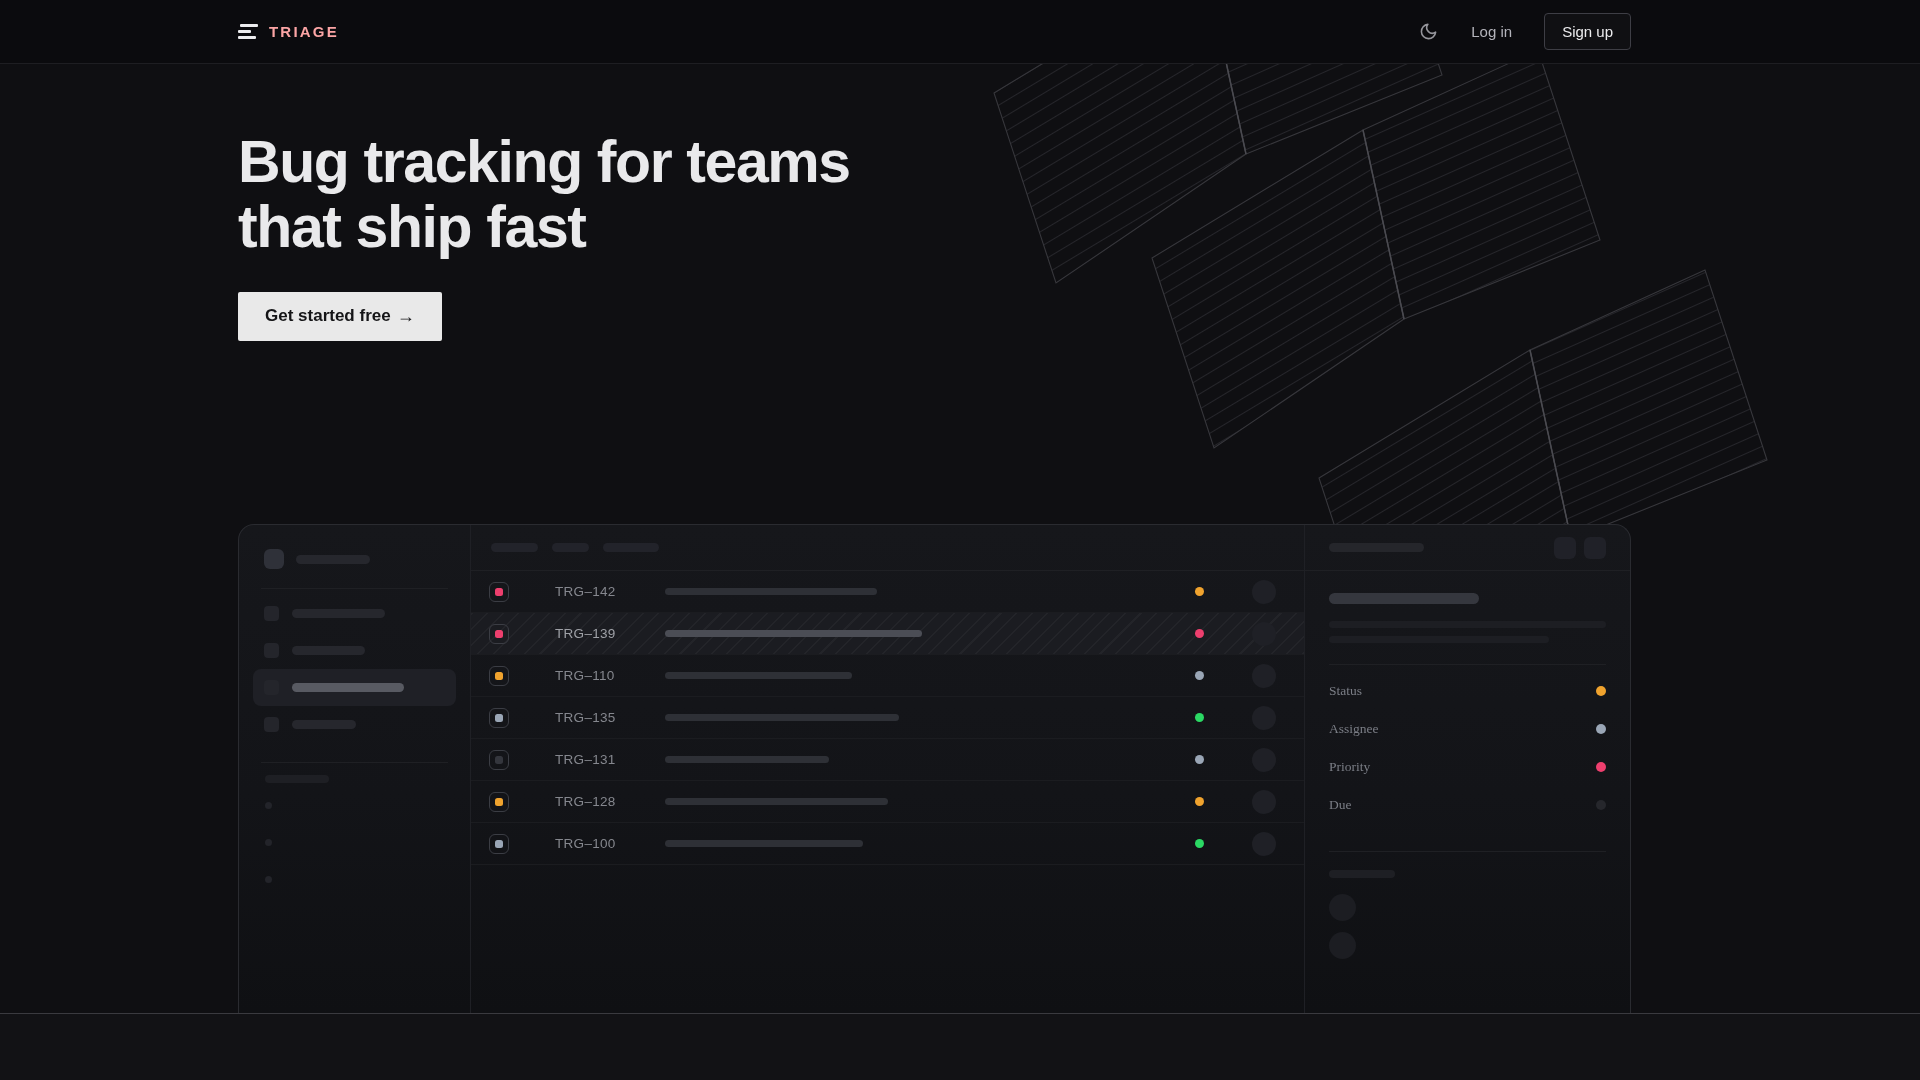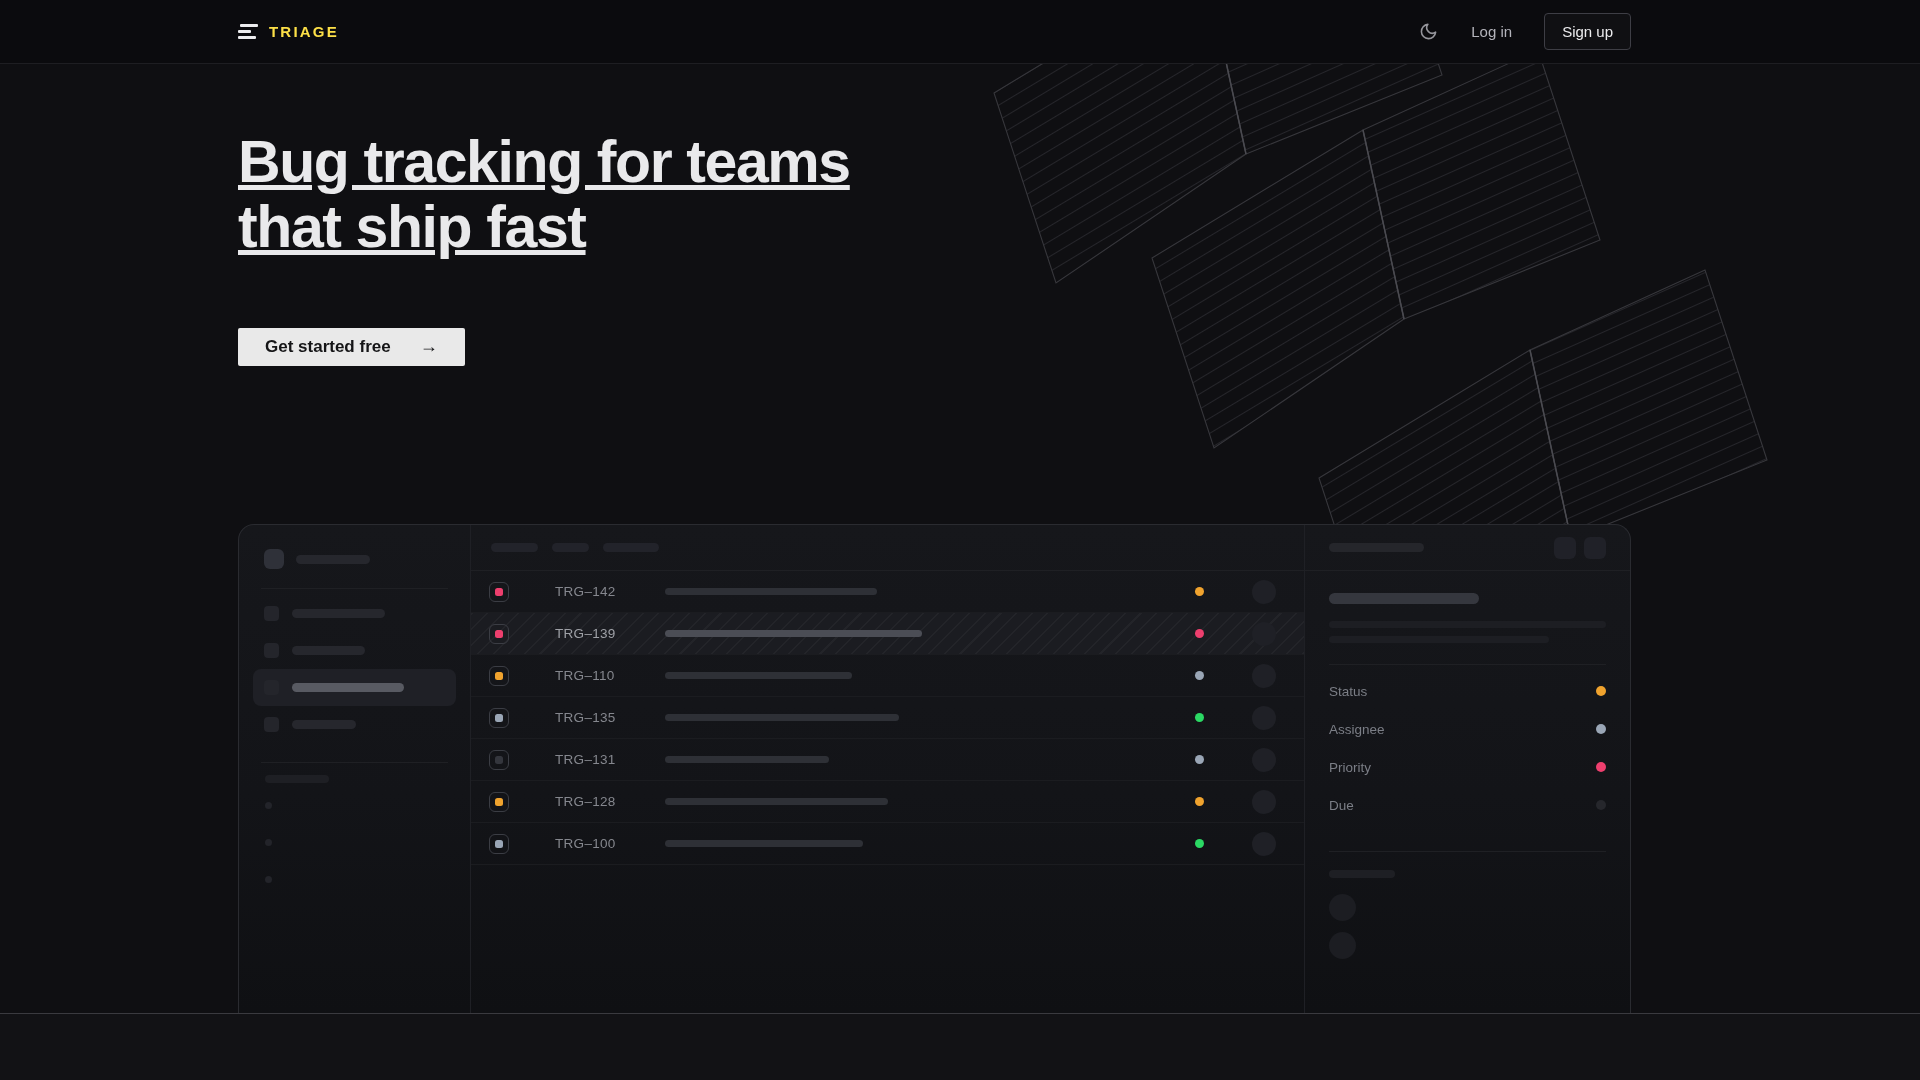--- a/index.html
+++ b/index.html
@@ -20,41 +20,41 @@
     background:#0b0b0e; border-bottom:1px solid #1e1e22;
     display:flex; align-items:center;
     padding:0 289px 0 238px; z-index:5;
   }
   .logo { display:flex; align-items:center; gap:11px; }
   .logo-mark { display:flex; flex-direction:column; gap:2.5px; }
   .logo-mark .bar { height:3.2px; background:#ededef; border-radius:1px; }
   .logo-mark .b1 { width:18px; margin-left:2px; }
   .logo-mark .b2 { width:13px; }
   .logo-mark .b3 { width:18px; }
-  .brand { font-size:15px; font-weight:700; letter-spacing:2.2px; color:#fde047; }
+  .brand { font-size:15px; font-weight:700; letter-spacing:2.2px; color:#fca5a5; }
   .nav-right { margin-left:auto; display:flex; align-items:center; gap:32px; }
   .theme-btn { width:22px; height:22px; display:flex; align-items:center; justify-content:center; cursor:pointer; }
   .login { font-size:15px; color:#b4b4bb; cursor:pointer; }
   .signup {
     font-size:15px; color:#ececee; background:#101013;
     border:1px solid #3e3e45; border-radius:4px;
     padding:9px 17px; cursor:pointer; font-family:inherit;
   }
 
   
   .hero { position:absolute; left:238px; top:130px; z-index:2; }
   .hero h1 {
     font-size:59px; line-height:1.1; font-weight:600;
-    letter-spacing:-1.4px; color:#e9e9eb;text-decoration:underline;
+    letter-spacing:-1.4px; color:#e9e9eb;
   }
   .hero p { margin-top:30px; font-size:19.5px; line-height:1.55; color:#8b8b92; }
   .hero p span { display:block; }
   .cta {
-    margin-top:68px; display:inline-flex; align-items:center; gap:29px;
-    height:38px; padding:0 27px; background:#e9e9e9; color:#151517;
+    margin-top:32px; display:inline-flex; align-items:center; gap:6px;
+    height:49px; padding:0 27px; background:#e9e9e9; color:#151517;
     font-size:17px; font-weight:600; border:none; border-radius:2px;
     cursor:pointer; font-family:inherit;
   }
   .cta .arrow { font-size:18px; font-weight:400; }
 
   
   .card {
     position:absolute; left:238px; top:524px; width:1393px; height:489px;
     background:linear-gradient(180deg,#16171b 0%, #131418 55%, #0f1013 100%);
     border:1px solid #2a2b30; border-bottom:none;
@@ -121,21 +121,21 @@
   .panel-header .spacer { flex:1; }
   .panel-btn { width:22px; height:22px; border-radius:6px; background:#202128; cursor:pointer; }
   .panel-btn + .panel-btn { margin-left:8px; }
   .panel-body { padding:0 24px; }
   .panel-title-pill { margin-top:22px; width:150px; height:11px; border-radius:6px; background:#35373e; }
   .panel-line { height:7px; border-radius:4px; background:#1d1e23; }
   .panel-line.l1 { margin-top:17px; width:277px; }
   .panel-line.l2 { margin-top:8px; width:220px; }
   .panel-body .divider.d1 { margin-top:21px; }
   .props { margin-top:7px; }
-  .prop-row { height:38px; display:flex; align-items:center; justify-content:space-between; }
+  .prop-row { height:38px; display:flex; align-items:center; justify-content:space-between;font-family:Liberation Serif, serif; }
   .prop-label { font-size:13.5px; color:#7b7e86; }
   .prop-dot { width:10px; height:10px; border-radius:50%; }
   .panel-body .divider.d2 { margin-top:27px; }
   .panel-section-pill { margin-top:18px; width:66px; height:8px; border-radius:4px; background:#1e1f24; }
   .panel-circle { width:27px; height:27px; border-radius:50%; background:#1c1d22; }
   .panel-circle.c1 { margin-top:16px; }
   .panel-circle.c2 { margin-top:11px; }
 
   
   .footer {

